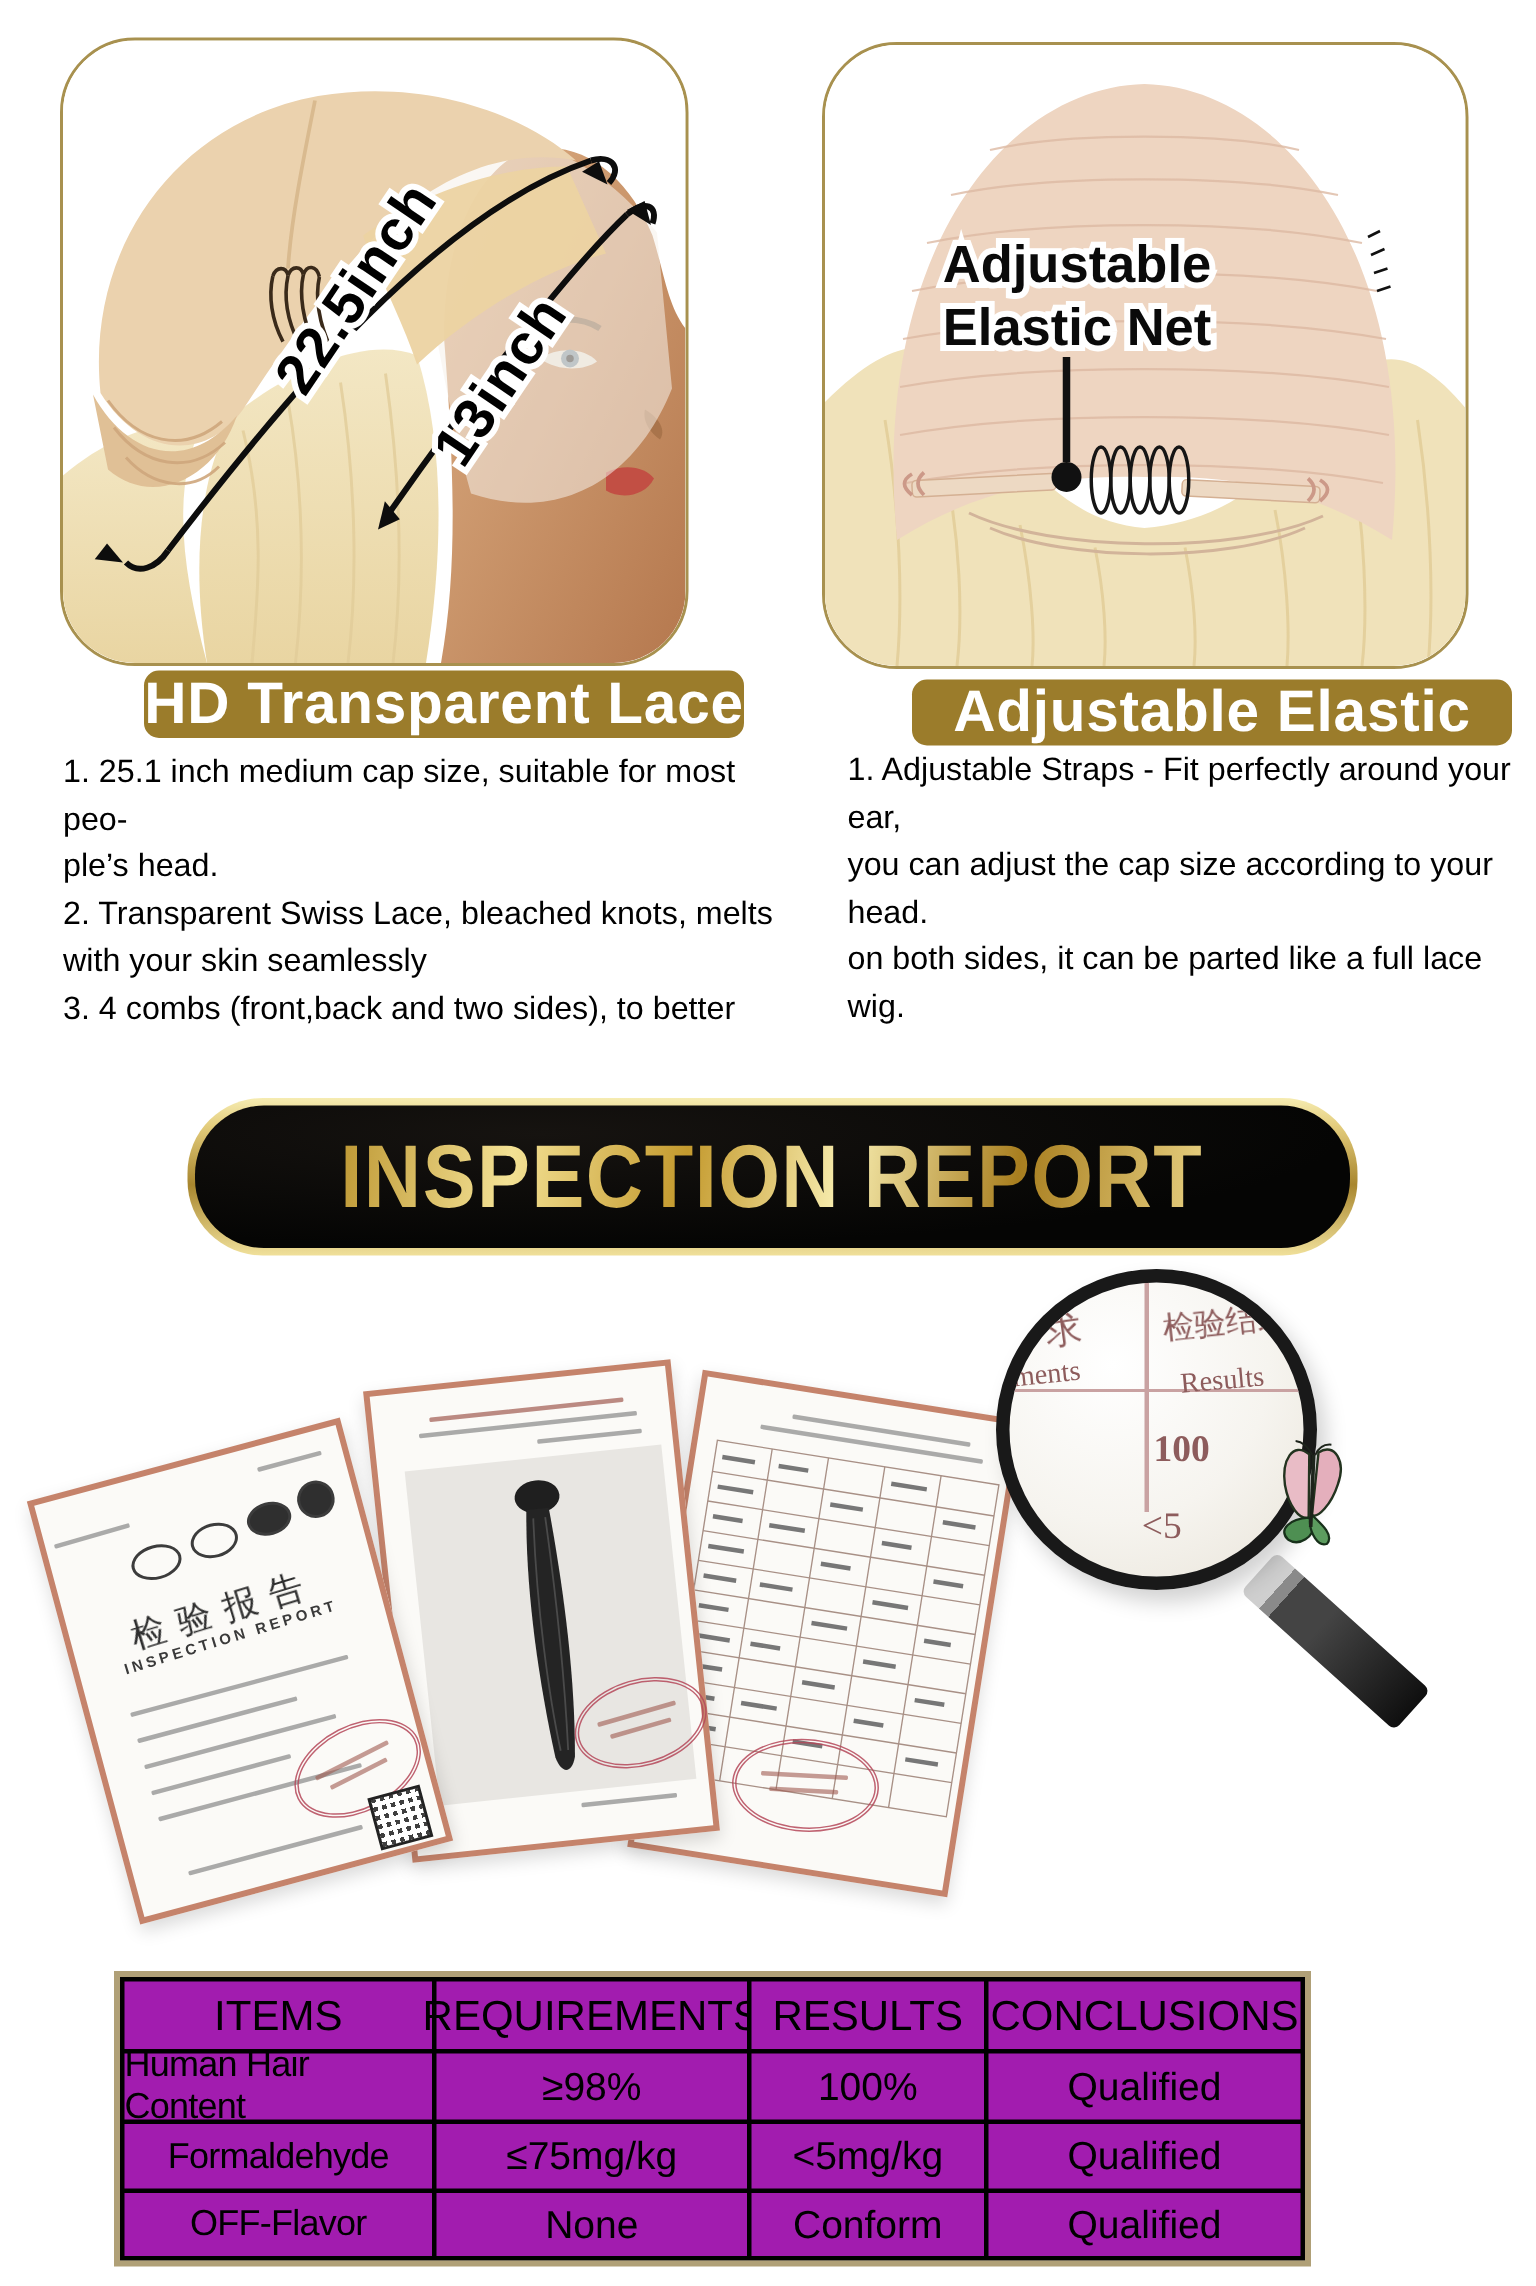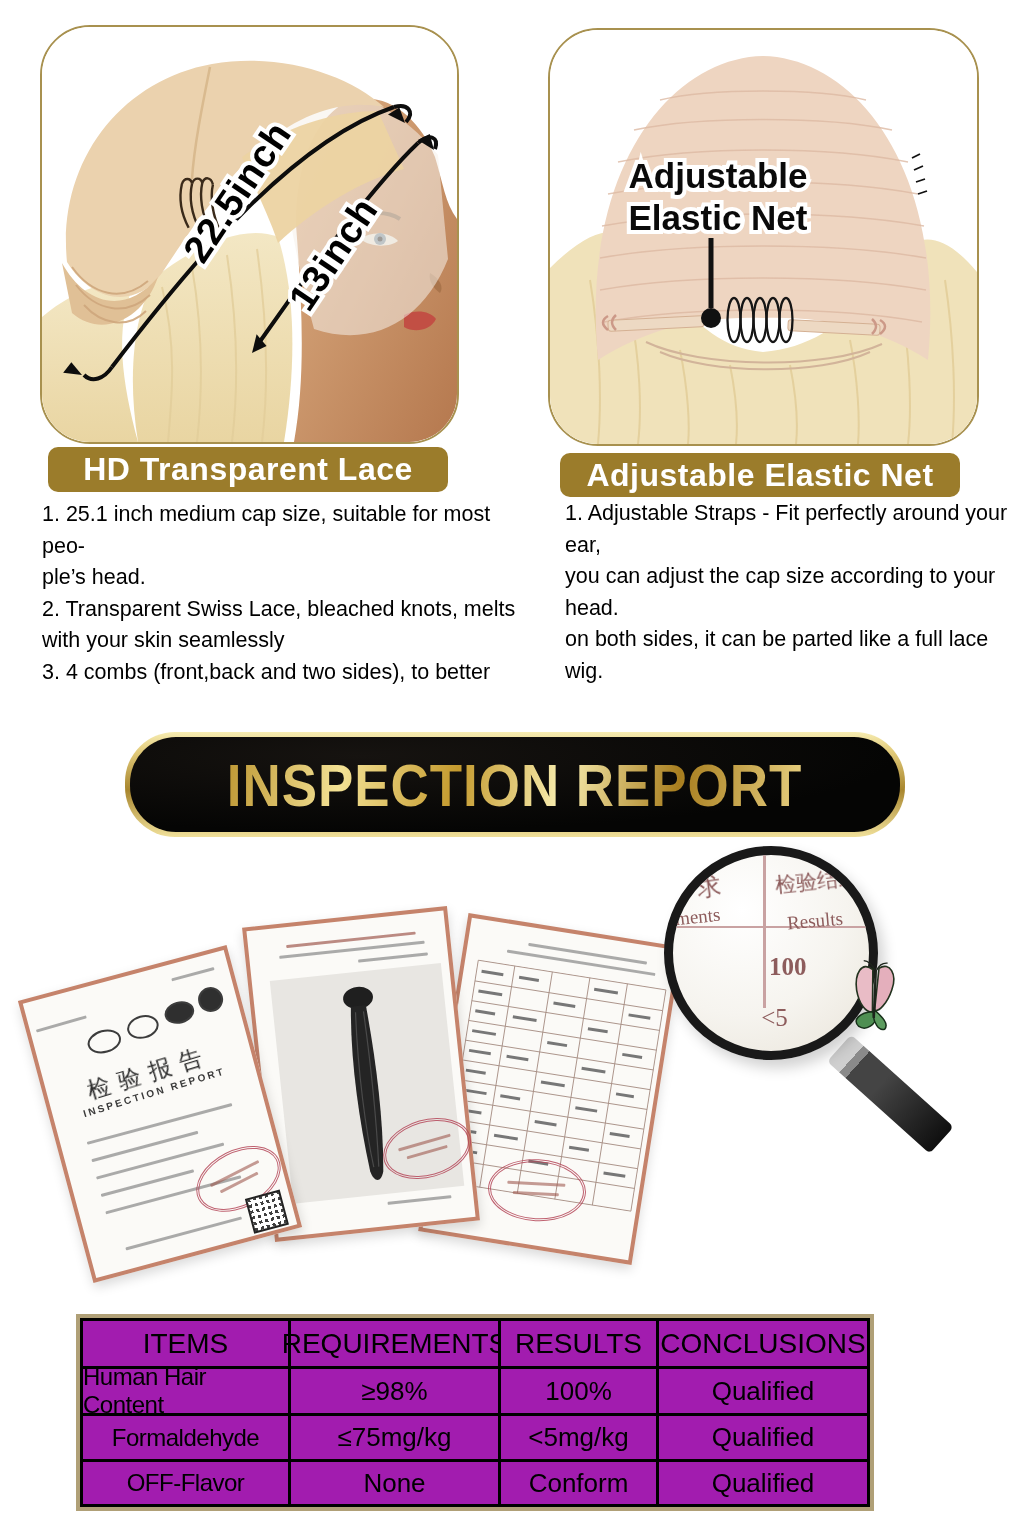--- a/index.html
+++ b/index.html
@@ -7,21 +7,21 @@
         font-family:"Liberation Sans",sans-serif;color:#111;}
   .abs{position:absolute;}
 
   
   .card{position:absolute;border:2px solid #a8914f;border-radius:50px;overflow:hidden;background:#fff;}
   #card-left{left:40px;top:25px;width:415px;height:415px;}
   #card-right{left:548px;top:28px;width:427px;height:414px;}
 
   
   .gold-banner{position:absolute;background:#9b7c2b;border-radius:10px;color:#fff;
-               font-weight:bold;font-size:32px;text-align:center;letter-spacing:.5px;}
+               font-weight:bold;font-size:39px;text-align:center;letter-spacing:.5px;margin-left:48px;}
   #banner-left{left:48px;top:447px;width:400px;height:45px;line-height:45px;}
   #banner-right{left:560px;top:453px;width:400px;height:44px;line-height:44px;}
 
   
   .features{position:absolute;font-size:21.5px;line-height:31.5px;color:#000;}
   #features-left{left:42px;top:499px;width:480px;}
   #features-right{left:565px;top:498px;width:450px;}
 
   
   .insp-pill{position:absolute;left:125px;top:732px;width:780px;height:105px;border-radius:50px;

